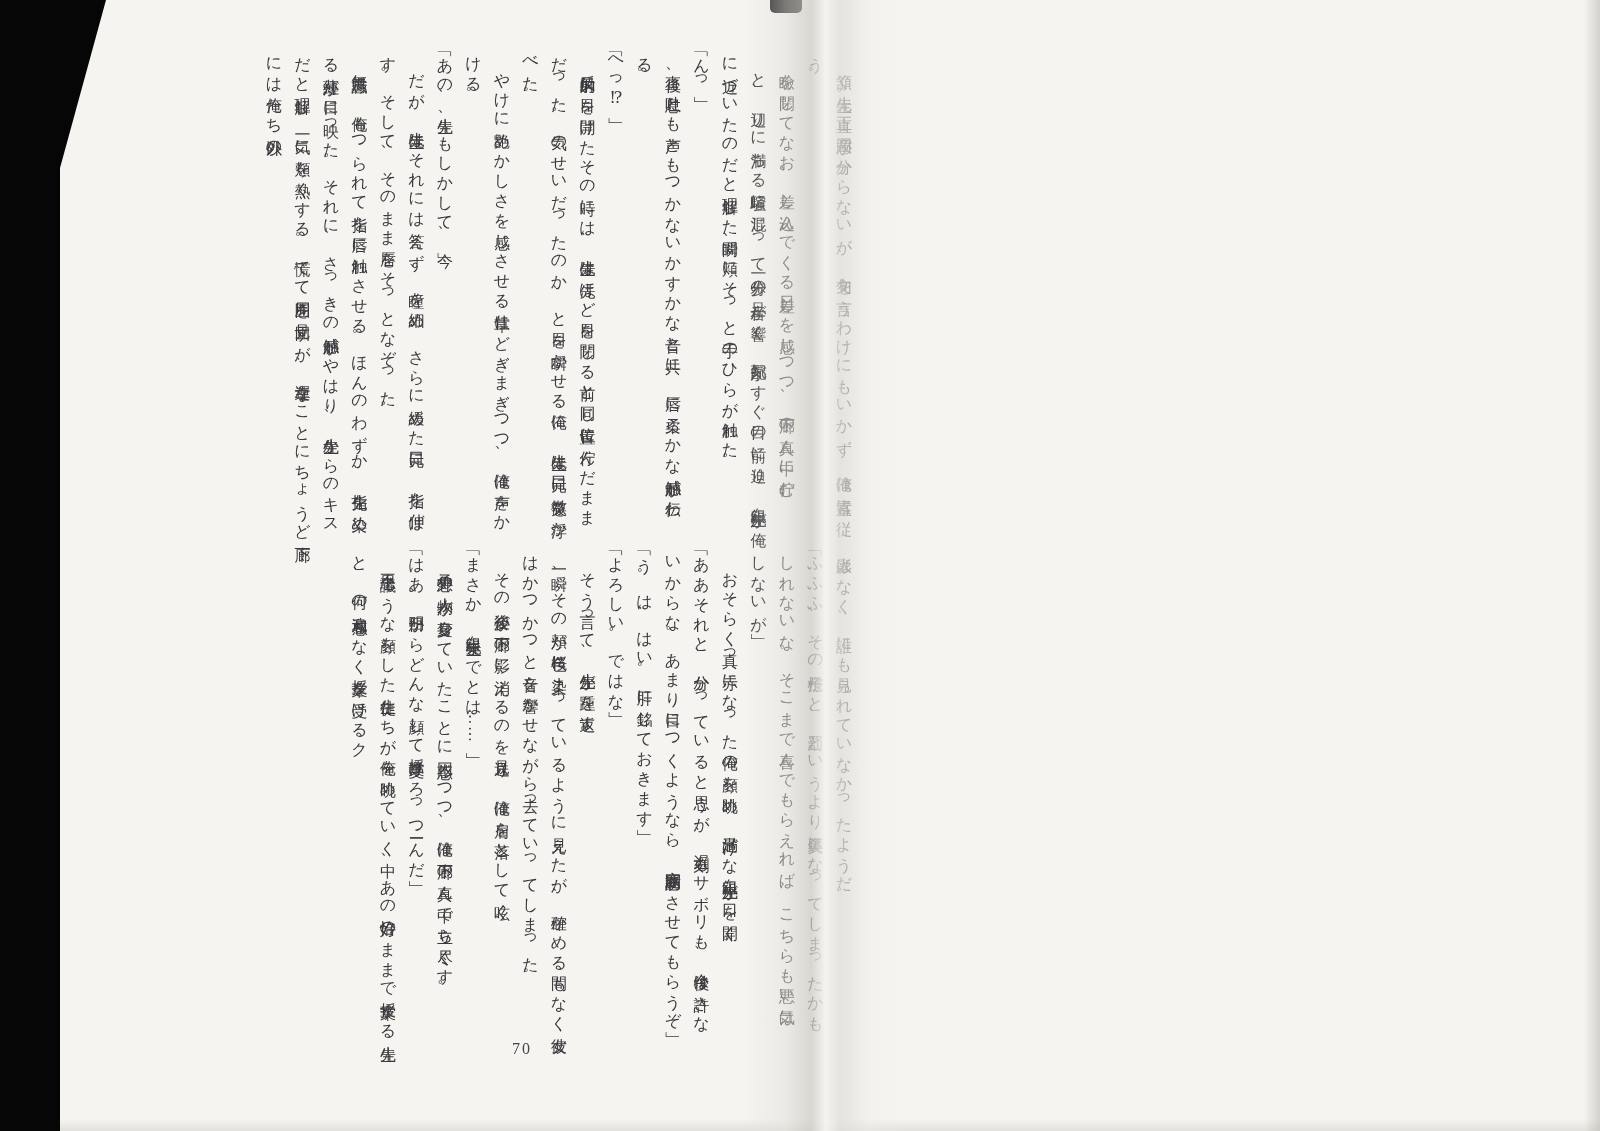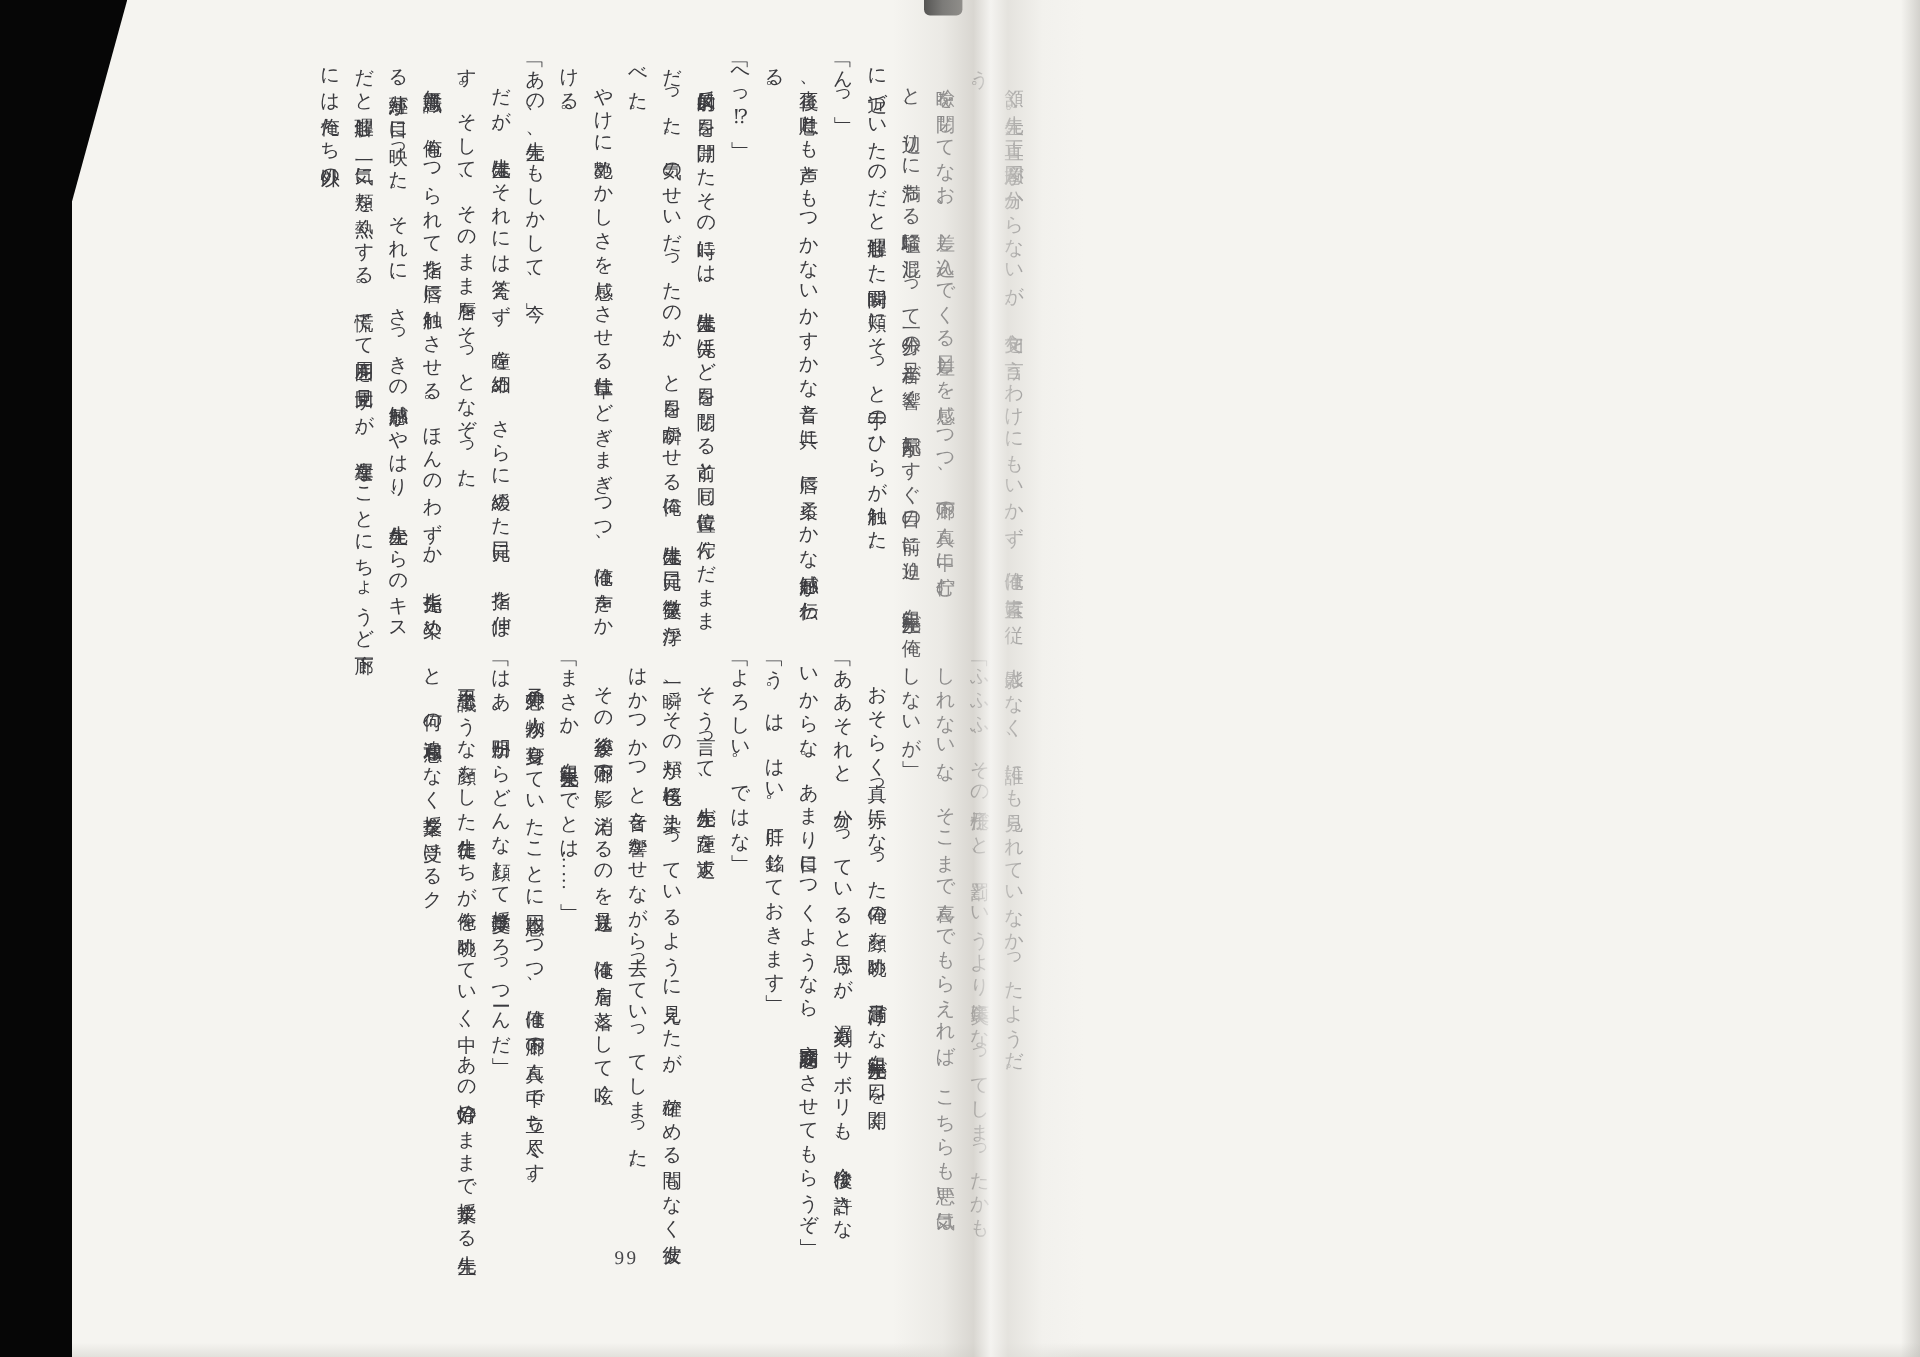--- a/index.html
+++ b/index.html
@@ -80,21 +80,21 @@
         <p class="para">「う。は、はい。肝に銘じておきます」</p>
         <p class="para">「よろしい。ではな」</p>
         <p class="para indent">そう言って、先生が踵を返す。</p>
         <p class="para indent">一瞬、その頬が桜色に染まっているように見えたが、確かめる間もなく彼女はかつかつと音を響かせながら去っていってしまった。</p>
         <p class="para indent">その後姿が廊下の影に消えるのを見送り、俺は肩を落として呟く。</p>
         <p class="para">「まさか、白銀先生までとは……」</p>
         <p class="para indent">予想外の人物が変身していたことに困惑しつつ、俺は廊下の真ん中で立ち尽くす。</p>
         <p class="para">「はあ、明日からどんな顔して授業受けろっつーんだ」</p>
         <p class="para indent">不思議そうな顔をした生徒たちが俺を眺めていく中、あの恰好のままで授業する先生と、何の違和感もなく授業を受けるク</p>
       </div>
-    <div class="page-number" id="pagenum-99">99</div>
+    <div class="page-number" id="pagenum-99">70</div>
   </div>
 
   <div class="page page-right">
     
     
     
   </div>
 
   <div class="gutter-shadow"></div>
   <div class="edge-left"></div>

